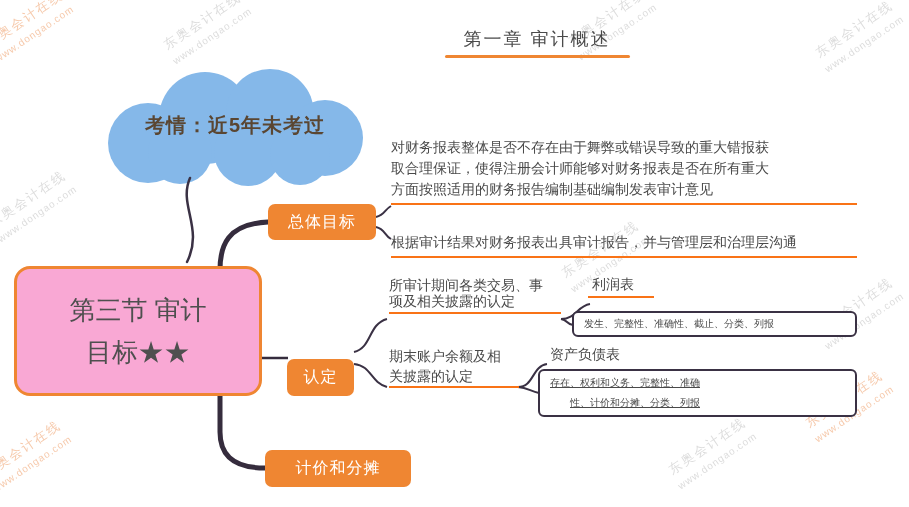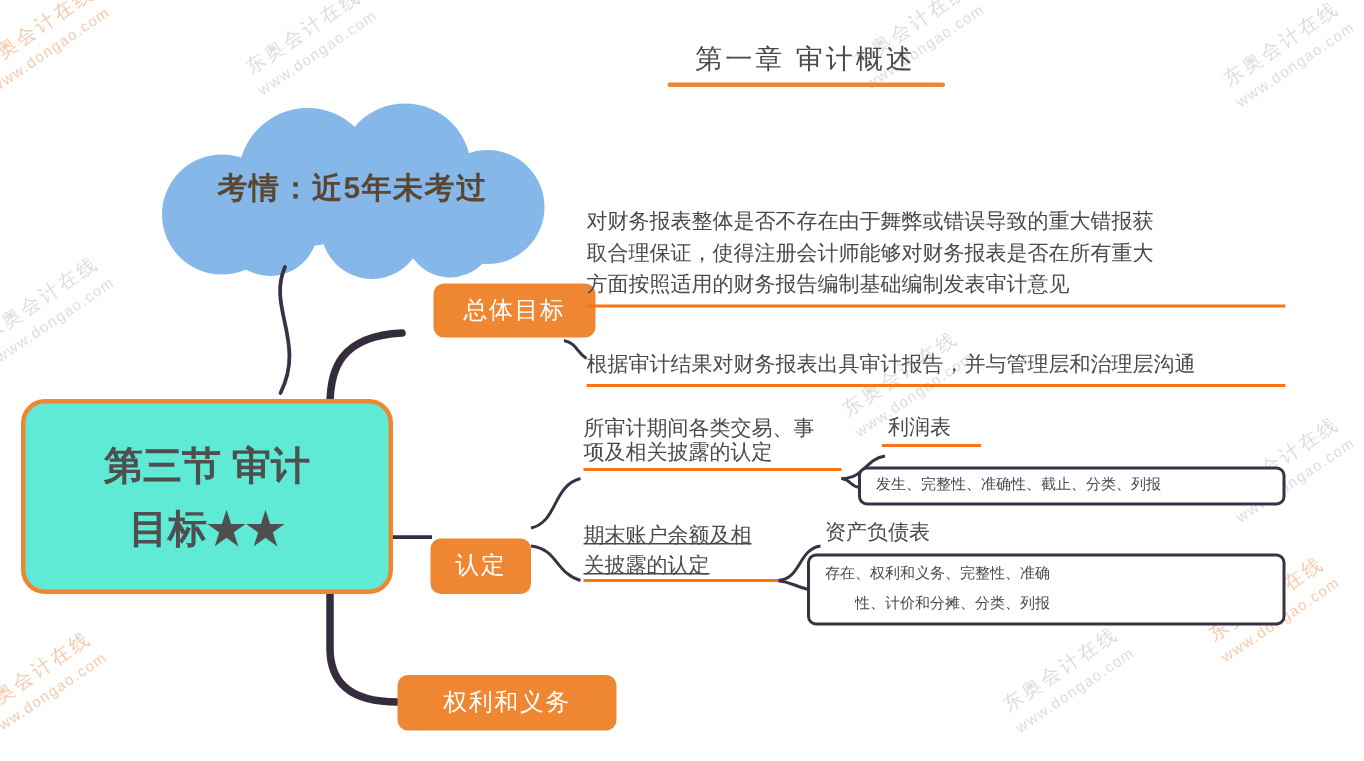--- a/index.html
+++ b/index.html
@@ -17,25 +17,24 @@
     display:flex;align-items:center;justify-content:center;
     font-size:16px;letter-spacing:1px;box-sizing:border-box;
   }
   .bordered-box{
     border:2px solid #3a3144;border-radius:6px;background:#ffffff;
     font-size:10px;color:#4a4a4a;display:flex;align-items:center;
     white-space:pre-line;line-height:20px;padding:2px 10px;box-sizing:border-box;text-align:right;
   }
   .root-box{
     position:absolute;left:14px;top:266px;width:248px;height:130px;
-    background:#5eead4;border:3px solid #ef8632;border-radius:16px;
+    background:#f9a8d4;border:3px solid #ef8632;border-radius:16px;
     display:flex;align-items:center;justify-content:center;text-align:center;
     font-size:26px;color:#4f4f4f;line-height:42px;white-space:pre-line;z-index:2;
     box-sizing:border-box;
-    font-weight:bold;
   }
   .title-text{font-size:18px;color:#4a4a4a;text-align:center;letter-spacing:2px;}
   .title-underline{height:3px;background:#ef8632;border-radius:2px;}
   .cloud-text{font-size:20px;font-weight:600;color:#5a4632;text-align:center;letter-spacing:1px;}
   .wm{position:absolute;transform:rotate(-34deg);text-align:center;pointer-events:none;z-index:0;line-height:1.5;}
   .wm-brand{font-size:13px;letter-spacing:2px;display:block;white-space:nowrap;}
   .wm-url{font-size:10px;letter-spacing:1px;display:block;white-space:nowrap;}
   .wm-gray{color:rgba(128,128,128,0.28);}
   .wm-orange{color:rgba(233,126,55,0.42);}
 </style>
@@ -107,32 +106,32 @@
 </svg>
 
 <div class="abs z2 title-text" style="left:397px;top:27px;width:280px;">第一章 审计概述</div>
 <div class="abs z2 title-underline" style="left:445px;top:55px;width:185px;"></div>
 
 <div class="abs z2 cloud-text" style="left:120px;top:112px;width:230px;">考情：近5年未考过</div>
 
 <div class="root-box">第三节 审计
 目标★★</div>
 
-<div class="abs z2 orange-pill" style="left:268px;top:189px;width:108px;height:36px;margin-left:21px;">总体目标</div>
+<div class="abs z2 orange-pill" style="left:268px;top:204px;width:108px;height:36px;">总体目标</div>
 <div class="abs z2 small-text underlined" style="left:391px;top:137px;width:466px;">对财务报表整体是否不存在由于舞弊或错误导致的重大错报获
 取合理保证，使得注册会计师能够对财务报表是否在所有重大
 方面按照适用的财务报告编制基础编制发表审计意见</div>
 <div class="abs z2 small-text underlined" style="left:391px;top:232px;width:466px;">根据审计结果对财务报表出具审计报告，并与管理层和治理层沟通</div>
 
 <div class="abs z2 orange-pill" style="left:287px;top:340px;width:67px;height:37px;margin-top:19px;">认定</div>
 
 <div class="abs z2 small-text underlined" style="left:389px;top:277px;width:172px;line-height:16px;">所审计期间各类交易、事
 项及相关披露的认定</div>
 <div class="abs z2 small-text underlined" style="left:588px;top:275px;width:62px;line-height:18px;padding-left:4px;">利润表</div>
 <div class="abs z2 bordered-box" style="left:572px;top:311px;width:285px;height:26px;">发生、完整性、准确性、截止、分类、列报</div>
 
-<div class="abs z2 small-text underlined" style="left:389px;top:346px;width:130px;line-height:20px;padding-bottom:0;text-decoration:underline;">期末账户余额及相
+<div class="abs z2 small-text underlined" style="left:389px;top:346px;width:130px;line-height:20px;padding-bottom:0;">期末账户余额及相
 关披露的认定</div>
 <div class="abs z2 small-text underlined" style="left:546px;top:345px;width:82px;line-height:18px;padding-left:4px;padding-bottom:16px;">资产负债表</div>
-<div class="abs z2 bordered-box" style="left:538px;top:369px;width:319px;height:48px;">存在、权利和义务、完整性、准确
+<div class="abs z2 bordered-box" style="left:538px;top:369px;width:319px;height:48px;text-decoration:underline;">存在、权利和义务、完整性、准确
 性、计价和分摊、分类、列报</div>
 
-<div class="abs z2 orange-pill" style="left:265px;top:450px;width:146px;height:37px;">权利和义务</div>
+<div class="abs z2 orange-pill" style="left:265px;top:450px;width:146px;height:37px;">计价和分摊</div>
 
 </body></html>

